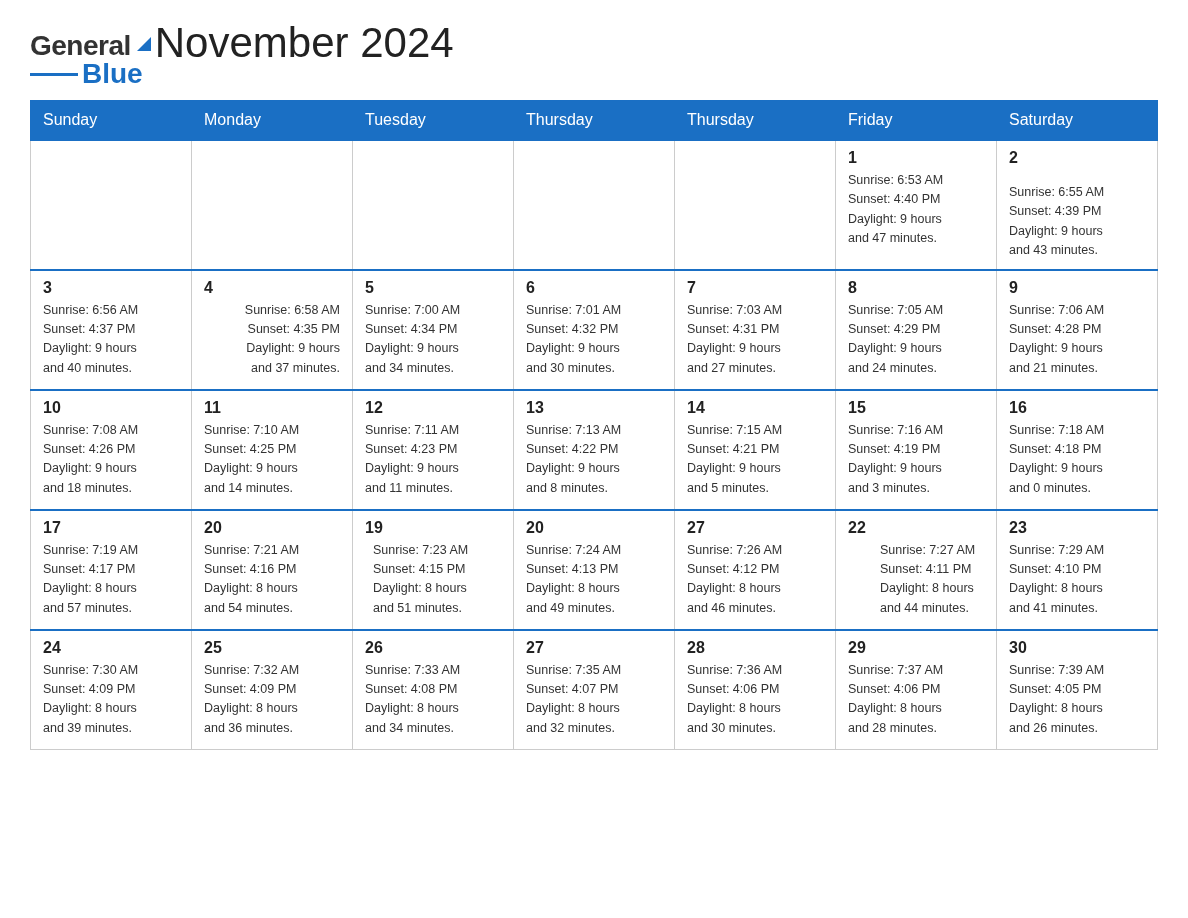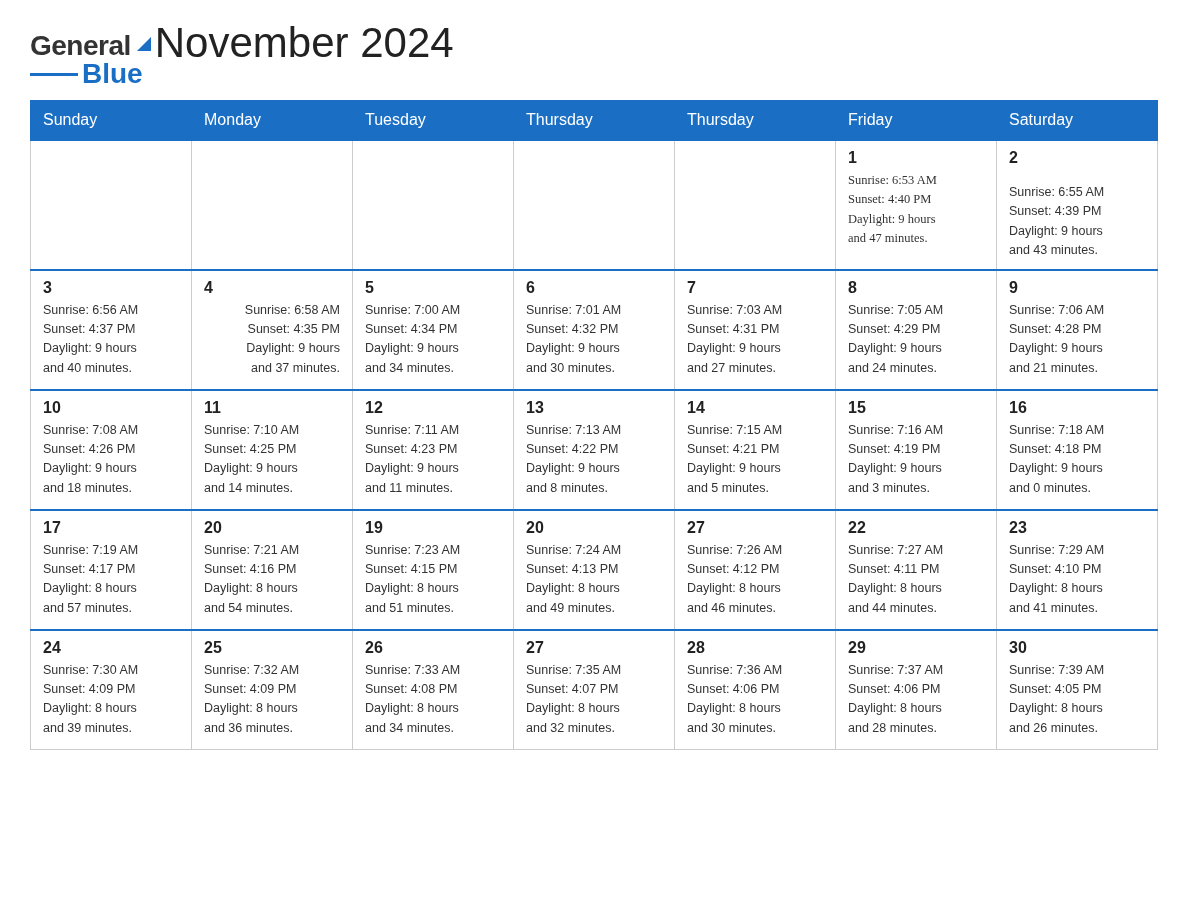--- a/index.html
+++ b/index.html
@@ -115,21 +115,21 @@
   </thead>
   <tbody id="calendar-body">
   <tr>
         <td class="empty-cell"></td>
         <td class="empty-cell"></td>
         <td class="empty-cell"></td>
         <td class="empty-cell"></td>
         <td class="empty-cell"></td>
         <td>
           <div class="day-number">1</div>
-          <div class="day-info" style="white-space: pre-line; font-family: Liberation Serif, serif;">Sunrise: 6:53 AM
+          <div class="day-info" style="white-space: pre-line;">Sunrise: 6:53 AM
 Sunset: 4:40 PM
 Daylight: 9 hours
 and 47 minutes.</div>
         </td>
         <td>
           <div class="day-number">2</div>
           <div class="day-info" style="white-space: pre-line; margin-top: 16px;">Sunrise: 6:55 AM
 Sunset: 4:39 PM
 Daylight: 9 hours
 and 43 minutes.</div>
@@ -247,42 +247,42 @@
         </td>
         <td>
           <div class="day-number">20</div>
           <div class="day-info" style="white-space: pre-line;">Sunrise: 7:21 AM
 Sunset: 4:16 PM
 Daylight: 8 hours
 and 54 minutes.</div>
         </td>
         <td>
           <div class="day-number">19</div>
-          <div class="day-info" style="white-space: pre-line;">Sunrise: 7:23 AM
+          <div class="day-info" style="white-space: pre-line; margin-left: 8px;">Sunrise: 7:23 AM
 Sunset: 4:15 PM
 Daylight: 8 hours
 and 51 minutes.</div>
         </td>
         <td>
           <div class="day-number">20</div>
           <div class="day-info" style="white-space: pre-line;">Sunrise: 7:24 AM
 Sunset: 4:13 PM
 Daylight: 8 hours
 and 49 minutes.</div>
         </td>
         <td>
           <div class="day-number">27</div>
           <div class="day-info" style="white-space: pre-line;">Sunrise: 7:26 AM
 Sunset: 4:12 PM
 Daylight: 8 hours
 and 46 minutes.</div>
         </td>
         <td>
           <div class="day-number">22</div>
-          <div class="day-info" style="white-space: pre-line;">Sunrise: 7:27 AM
+          <div class="day-info" style="white-space: pre-line; margin-left: 32px;">Sunrise: 7:27 AM
 Sunset: 4:11 PM
 Daylight: 8 hours
 and 44 minutes.</div>
         </td>
         <td>
           <div class="day-number">23</div>
           <div class="day-info" style="white-space: pre-line;">Sunrise: 7:29 AM
 Sunset: 4:10 PM
 Daylight: 8 hours
 and 41 minutes.</div>

